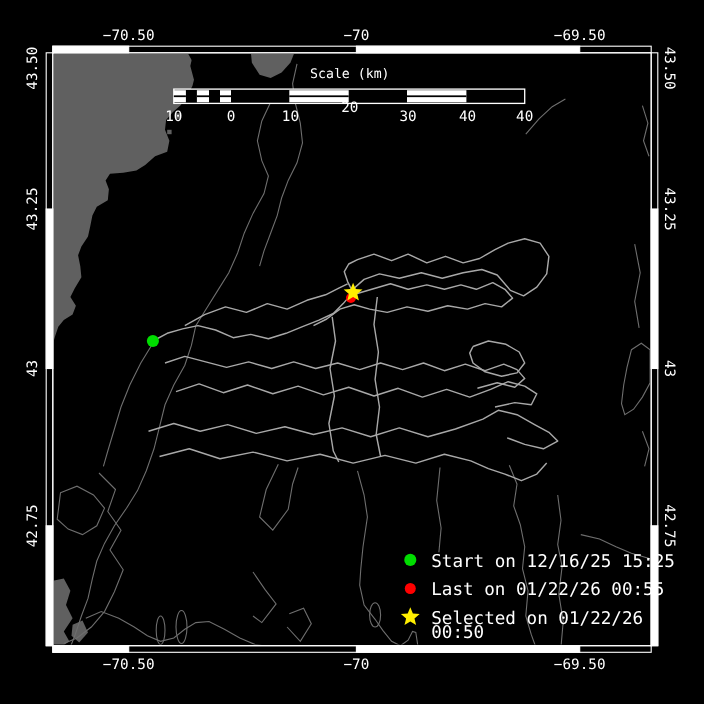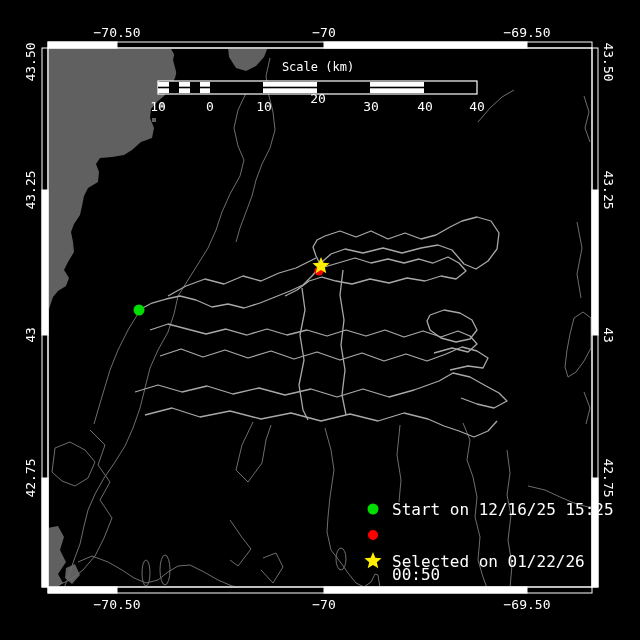--- a/index.html
+++ b/index.html
@@ -144,15 +144,16 @@
   <div class="lab cx" style="left:318px;top:61px;font-size:12px;">Scale (km)</div>
   <div class="scltick" style="left:158px;top:100px;">10</div>
   <div class="scltick" style="left:210px;top:100px;">0</div>
   <div class="scltick" style="left:264px;top:100px;">10</div>
   <div class="scltick" style="left:318px;top:92px;">20</div>
   <div class="scltick" style="left:371px;top:100px;">30</div>
   <div class="scltick" style="left:425px;top:100px;text-align:center;">40</div>
   <div class="scltick" style="left:477px;top:100px;">40</div>
 
   <div class="legtxt" style="top:503px;">Start on 12/16/25 15:25</div>
+  <div class="legtxt" style="top:529px;">Last on 01/22/26 00:55</div>
   <div class="legtxt" style="top:555px;">Selected on 01/22/26 00:50</div>
 
 </div>
 
 </body></html>

